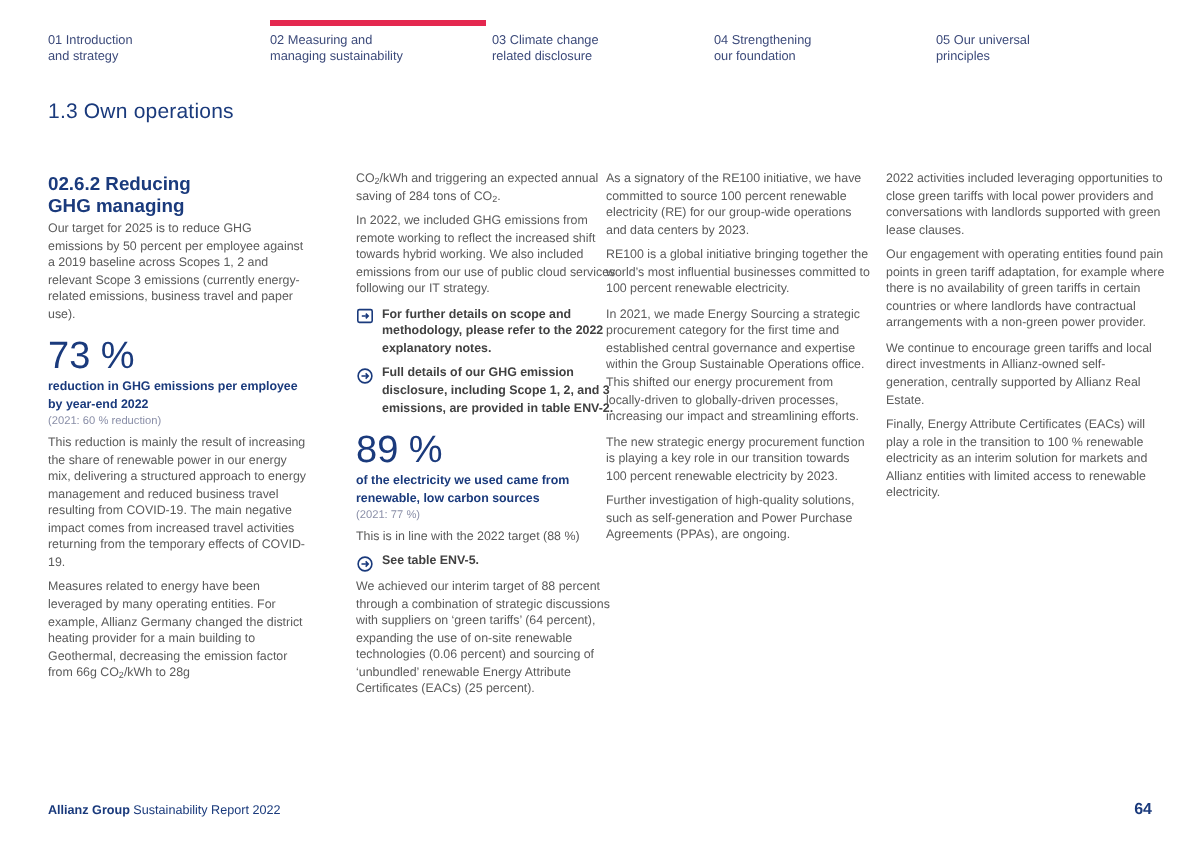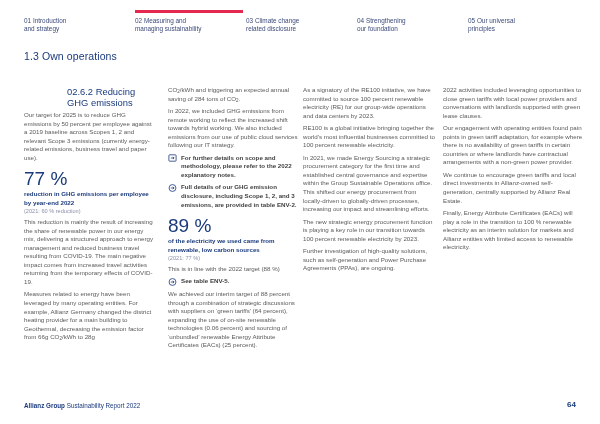--- a/index.html
+++ b/index.html
@@ -10,25 +10,25 @@
     .nav-item { position: absolute; top: 0; width: 108px; height: 40px; }
     .nav-item .bar { position: absolute; top: 10px; left: 0; width: 108px; height: 3px; background: transparent; }
     .nav-item.active .bar { background: #e4284f; }
     .nav-item .label { position: absolute; top: 17px; left: 0; font-size: 6.4px; line-height: 8.4px; color: #3c4a7a; white-space: pre-line; }
 
     .section-title { position: absolute; top: 50px; left: 24px; font-size: 10.5px; color: #1a3a7c; letter-spacing: 0.1px; }
 
     .col { position: absolute; top: 86px; font-size: 6.2px; line-height: 8.55px; color: #5a5a5a; }
     .col p { margin-bottom: 4px; }
     .c1 { left: 24px; width: 130px; top: 86px; }
-    .c2 { left: 168px; width: 130px; top: 86px; }
+    .c2 { left: 178px; width: 130px; top: 86px; }
     .c3 { left: 303px; width: 132px; top: 86px; }
     .c4 { left: 443px; width: 140px; top: 86px; }
 
-    .h2 { font-size: 9.4px; line-height: 11px; font-weight: normal; color: #1a3a7c; margin-bottom: 3px; margin-left: 43px; }
+    .h2 { font-size: 9.4px; line-height: 11px; font-weight: bold; color: #1a3a7c; margin-bottom: 3px; }
     .bignum { font-size: 19px; line-height: 22px; color: #1a3a7c; margin-top: 6px; }
     .bigcap { font-size: 6.2px; line-height: 8.4px; font-weight: bold; color: #1a3a7c; }
     .bignote { font-size: 5.6px; line-height: 8px; color: #8a8fa8; margin-bottom: 3px; }
 
     .link-row { display: flex; align-items: flex-start; margin-bottom: 4px; }
     .link-row .ico { flex: 0 0 9px; width: 8px; height: 8px; margin-right: 4px; margin-top: 0.5px; }
     .link-row .txt { font-weight: bold; color: #414141; }
 
     sub { font-size: 4.5px; vertical-align: -1px; line-height: 0; }
 
@@ -65,24 +65,24 @@
     <div class="label">05 Our universal
 principles</div>
   </div>
 </div>
 
 <div class="section-title">1.3 Own operations</div>
 
 <div class="col c1">
   <div class="h2">
     <span>02.6.2 Reducing</span><br>
-    <span>GHG emissions</span>
+    <span>GHG managing</span>
   </div>
   <p>Our target for 2025 is to reduce GHG emissions by 50 percent per employee against a 2019 baseline across Scopes 1, 2 and relevant Scope 3 emissions (currently energy-related emissions, business travel and paper use).</p>
-  <div class="bignum">77 %</div>
+  <div class="bignum">73 %</div>
   <div class="bigcap">reduction in GHG emissions per employee by year-end 2022</div>
   <div class="bignote">(2021: 60 % reduction)</div>
   <p>This reduction is mainly the result of increasing the share of renewable power in our energy mix, delivering a structured approach to energy management and reduced business travel resulting from COVID-19. The main negative impact comes from increased travel activities returning from the temporary effects of COVID-19.</p>
   <p><span>Measures related to energy have been leveraged by many operating entities. For example, Allianz Germany changed the district heating provider for a main building to Geothermal, decreasing the emission factor from 66g CO</span><sub>2</sub><span>/kWh to 28g</span></p>
 </div>
 
 <div class="col c2">
   <p><span>CO</span><sub>2</sub><span>/kWh and triggering an expected annual saving of 284 tons of CO</span><sub>2</sub><span>.</span></p>
   <p>In 2022, we included GHG emissions from remote working to reflect the increased shift towards hybrid working. We also included emissions from our use of public cloud services following our IT strategy.</p>
   <div class="link-row">

